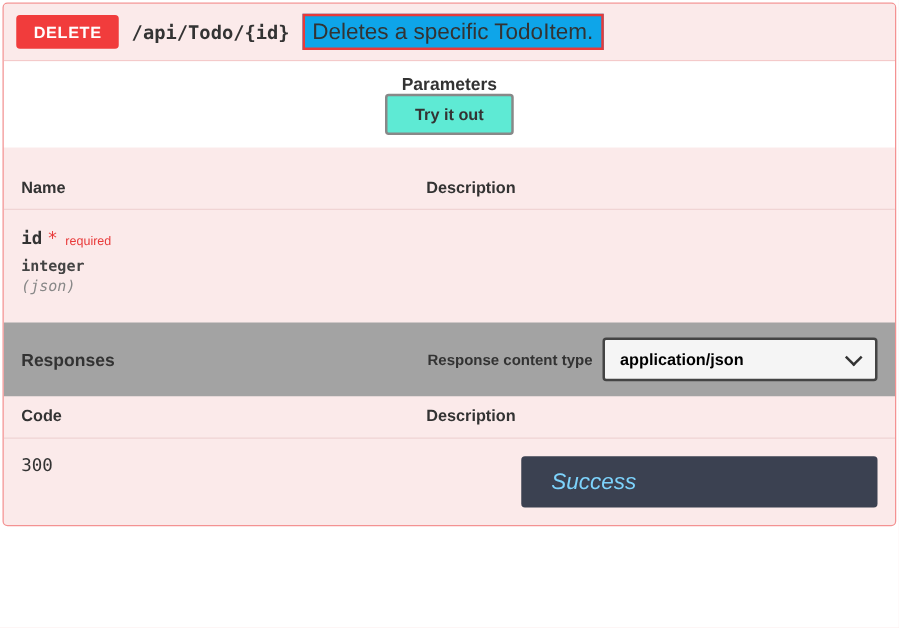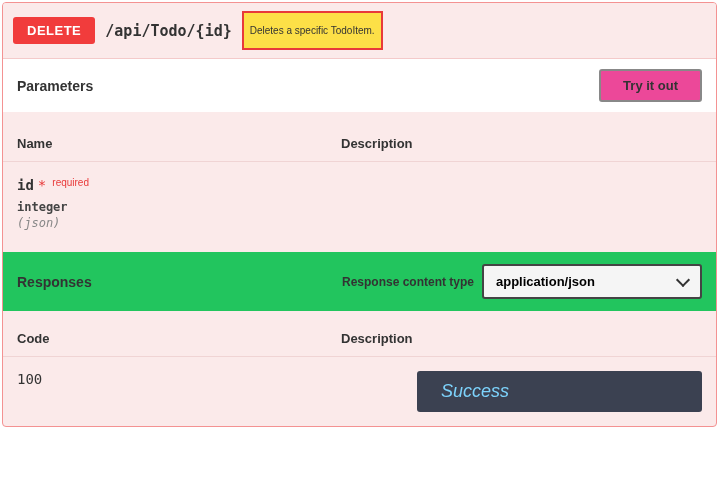--- a/index.html
+++ b/index.html
@@ -32,41 +32,42 @@
     border-radius: 3px;
     letter-spacing: 0.5px;
   }
   .path {
     font-family: ui-monospace, Menlo, Consolas, monospace;
     font-size: 15px;
     font-weight: 700;
     color: #333;
   }
   .summary {
-    font-size: 10px;
+    font-size: 18px;
     color: #333;
     border: 2px solid #e83a3a;
-    padding: 12px 6px;
-    background: #fde047;
+    padding: 2px 6px;
+    background: #0ea5e9;
   }
   .section-bar {
     display: flex;
     align-items: center;
     justify-content: space-between;
     background: #fff;
     padding: 10px 14px;
+    flex-direction: column;
   }
   .section-title {
     font-weight: 700;
     font-size: 14px;
     color: #333;
   }
   .btn-try {
     border: 2px solid #888;
-    background: #ec4899;
+    background: #5eead4;
     color: #333;
     font-weight: 700;
     font-size: 13px;
     padding: 7px 22px;
     border-radius: 3px;
     cursor: pointer;
   }
   .tbl-head {
     display: flex;
     padding: 24px 14px 10px 14px;
@@ -79,21 +80,21 @@
   .col-desc { flex: 1; }
   .param-row {
     padding: 14px;
   }
   .param-name {
     font-family: ui-monospace, Menlo, Consolas, monospace;
     font-weight: 700;
     font-size: 14px;
     color: #333;
     display: inline-flex;
-    align-items: flex-start;
+    align-items: flex-end;
     gap: 2px;
   }
   .param-star { color: #e83a3a; margin-left: 2px; font-weight: 400; }
   .param-req {
     color: #e83a3a;
     font-size: 10px;
     margin-left: 4px;
     font-weight: 400;
     font-family: -apple-system, BlinkMacSystemFont, "Segoe UI", sans-serif;
   }
@@ -109,21 +110,21 @@
     font-style: italic;
     font-size: 12px;
     color: #888;
     margin-top: 2px;
   }
   .param-body { min-height: 90px; }
   .responses-bar {
     display: flex;
     align-items: center;
     justify-content: space-between;
-    background: #22c55e;
+    background: #a3a3a3;
     padding: 12px 14px;
     gap: 12px;
   }
   .resp-label {
     font-weight: 700;
     font-size: 12px;
     color: #333;
   }
   .resp-right {
     display: flex;
@@ -145,21 +146,21 @@
     content: "";
     position: absolute;
     right: 12px; top: 50%;
     width: 8px; height: 8px;
     border-right: 2px solid #333;
     border-bottom: 2px solid #333;
     transform: translateY(-70%) rotate(45deg);
   }
   .code-head {
     display: flex;
-    padding: 20px 14px 10px 14px;
+    padding: 8px 14px 10px 14px;
     border-bottom: 1px solid #f0d4d4;
     font-weight: 700;
     font-size: 13px;
     color: #333;
     align-items: center;
   }
   .resp-row {
     display: flex;
     padding: 14px;
     align-items: flex-start;
@@ -220,19 +221,19 @@
       </div>
     </div>
   </div>
 
   <div class="code-head">
     <div class="col-name">Code</div>
     <div class="col-desc">Description</div>
   </div>
 
   <div class="resp-row">
-    <div class="resp-code">100</div>
+    <div class="resp-code">300</div>
     <div class="resp-desc-box">
       <span>Success</span>
     </div>
   </div>
 
 </div>
 
 </body></html>

